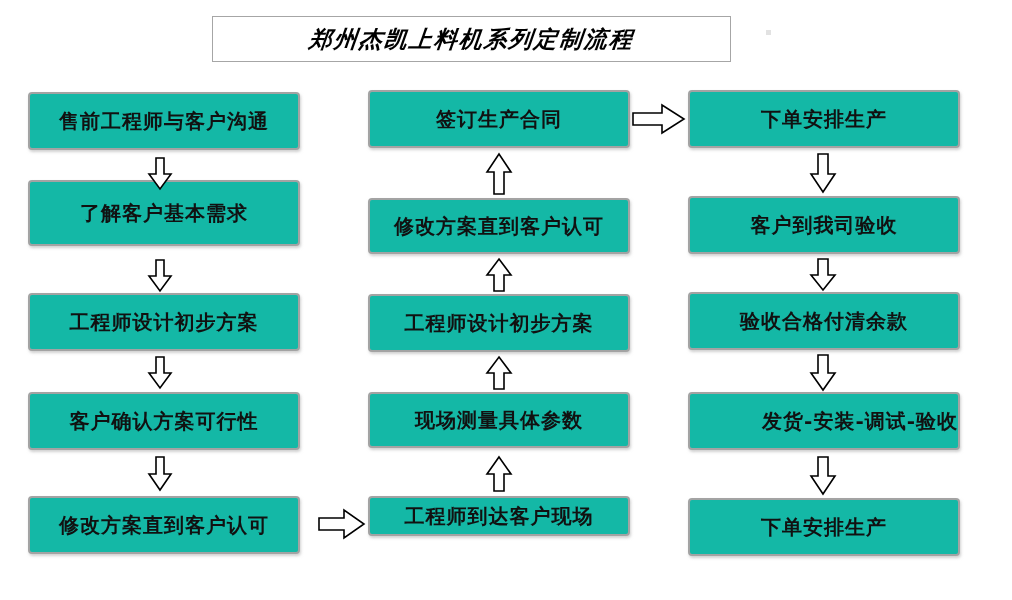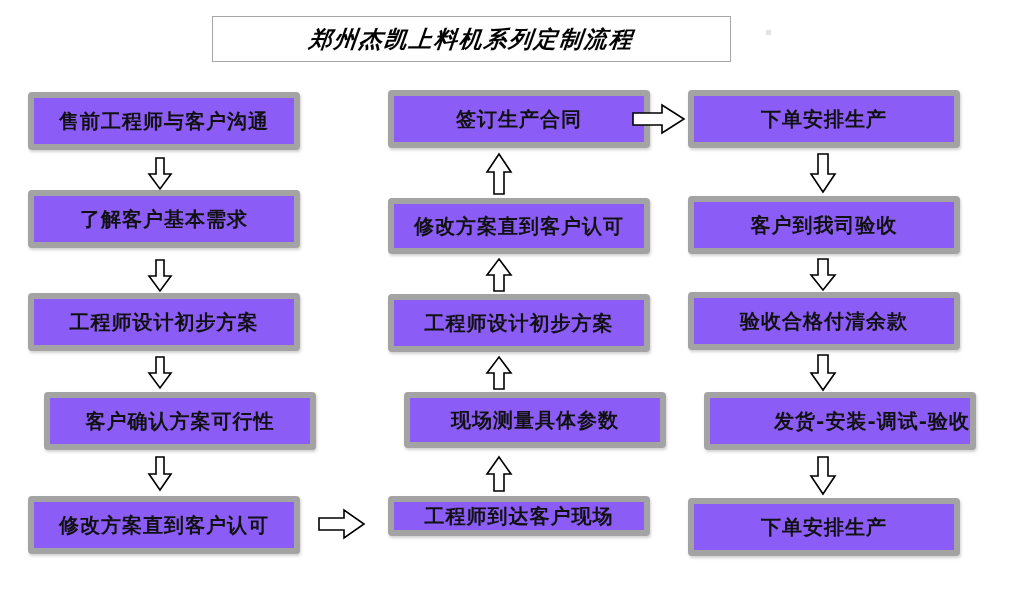--- a/index.html
+++ b/index.html
@@ -44,46 +44,46 @@
     letter-spacing: 2px;
     color: #000000;
     white-space: nowrap;
     transform: skewX(-6deg);
   }
 
   
   .node {
     position: absolute;
     box-sizing: border-box;
-    border: 6px solid #a3a3a3;
+    border: 2px solid #a3a3a3;
     border-radius: 4px;
-    background: #8b5cf6;
+    background: #14b8a6;
     box-shadow: 1px 2px 3px rgba(170,170,170,0.55);
     display: flex;
     align-items: center;
     justify-content: center;
   }
   .node-label {
     font-family: "DejaVu Serif", "Liberation Serif", serif;
     font-size: 20px;
     font-weight: bold;
     color: #111111;
     white-space: nowrap;
     letter-spacing: 1px;
   }
 
   
   .col1 { left: 28px;  width: 272px; }
-  .col2 { left: 388px; width: 262px; }
+  .col2 { left: 368px; width: 262px; }
   .col3 { left: 688px; width: 272px; }
 
   .r1 { top: 92px;  height: 58px; }
-  .r2 { top: 190px; height: 58px; }
+  .r2 { top: 180px; height: 66px; }
   .r3 { top: 293px; height: 58px; }
-  .r4 { top: 392px; height: 58px; margin-left: 16px; }
+  .r4 { top: 392px; height: 58px; }
   .r5 { top: 496px; height: 58px; }
 
   
   .col2.r1 { top: 90px;  height: 58px; }
   .col2.r2 { top: 198px; height: 56px; }
   .col2.r3 { top: 294px; height: 58px; }
   .col2.r4 { top: 392px; height: 56px; }
   .col2.r5 { top: 496px; height: 40px; }
 
   .col3.r1 { top: 90px;  height: 58px; }

